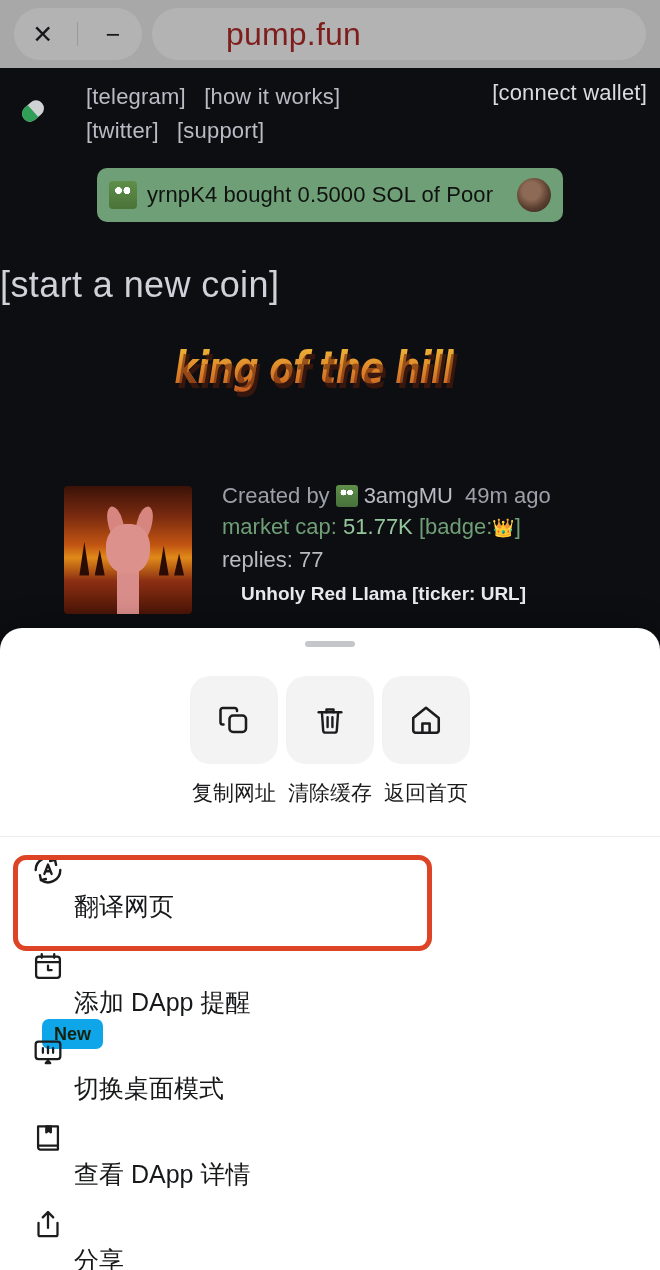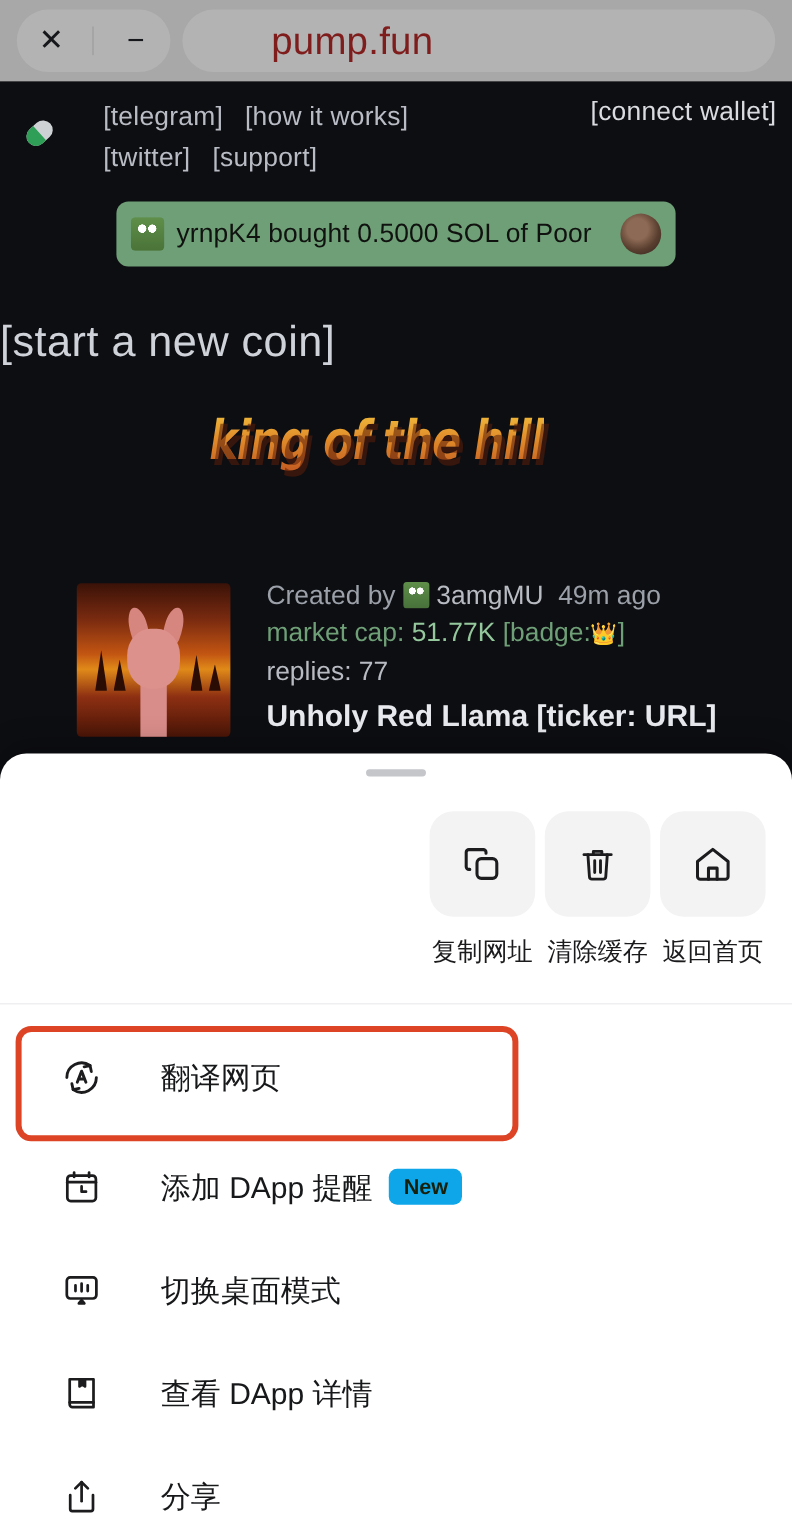--- a/index.html
+++ b/index.html
@@ -139,21 +139,21 @@
     display: inline-block; vertical-align: -4px; margin: 0 6px;
     width: 22px; height: 22px; border-radius: 3px;
     background:
       radial-gradient(circle at 34% 34%, #fff 0 14%, transparent 15%),
       radial-gradient(circle at 64% 34%, #fff 0 14%, transparent 15%),
       radial-gradient(circle at 34% 36%, #111 0 6%, transparent 7%),
       radial-gradient(circle at 64% 36%, #111 0 6%, transparent 7%),
       linear-gradient(#5f8f4a, #47713a);
   }
   .coin-title {
-    margin-top: 8px; font-size: 25px; font-weight: bold; color: #e7e9ee; white-space: nowrap;
+    margin-top: 8px; font-size: 19px; font-weight: bold; color: #e7e9ee; white-space: nowrap; margin-left: 19px;
   }
 
   
   .search-row { position: absolute; top: 585px; left: 0; width: 660px; height: 60px; }
   .search-field {
     position: absolute; left: 16px; top: 0; width: 479px; height: 58px;
     background: #6f9f77; border-radius: 8px;
     display: flex; align-items: center; padding-left: 16px;
     font-size: 23px; color: #41553f;
   }
@@ -170,35 +170,35 @@
     background: #fff; border-radius: 22px 22px 0 0;
     box-shadow: 0 -6px 24px rgba(0,0,0,.28);
   }
   .grabber {
     position: absolute; left: 50%; top: 13px; transform: translateX(-50%);
     width: 50px; height: 6px; border-radius: 3px; background: #c4c6ca;
   }
 
   .quick-row {
     position: absolute; top: 48px; left: 0; width: 660px;
-    display: flex; justify-content: flex-end; padding: 0 18px;
+    display: flex; justify-content: center; padding: 0 18px;
   }
   .quick-item { width: 96px; display: flex; flex-direction: column; align-items: center; }
   .quick-tile {
     width: 88px; height: 88px; border-radius: 20px; background: #f3f3f4;
     display: flex; align-items: center; justify-content: center;
   }
   .quick-label { margin-top: 15px; font-size: 21px; color: #1b1b1d; white-space: nowrap; }
 
   .divider { position: absolute; top: 208px; left: 0; width: 660px; height: 1px; background: #ececee; }
 
   .menu-list { position: absolute; top: 222px; left: 0; width: 660px; }
   .menu-row {
     position: relative; height: 86px;
-    display: flex; align-items: center; padding-left: 48px;
+    display: flex; align-items: flex-start; padding-left: 28px; flex-direction: column;
   }
   .menu-row .m-icon {
     width: 40px; height: 40px; flex: 0 0 40px;
     display: flex; align-items: center; justify-content: center;
   }
   .menu-row .m-label {
     margin-left: 46px; font-size: 25px; color: #17181a; white-space: nowrap;
   }
   .new-badge {
     margin-left: 14px; background: #0ea5e9; color: #16200a;

